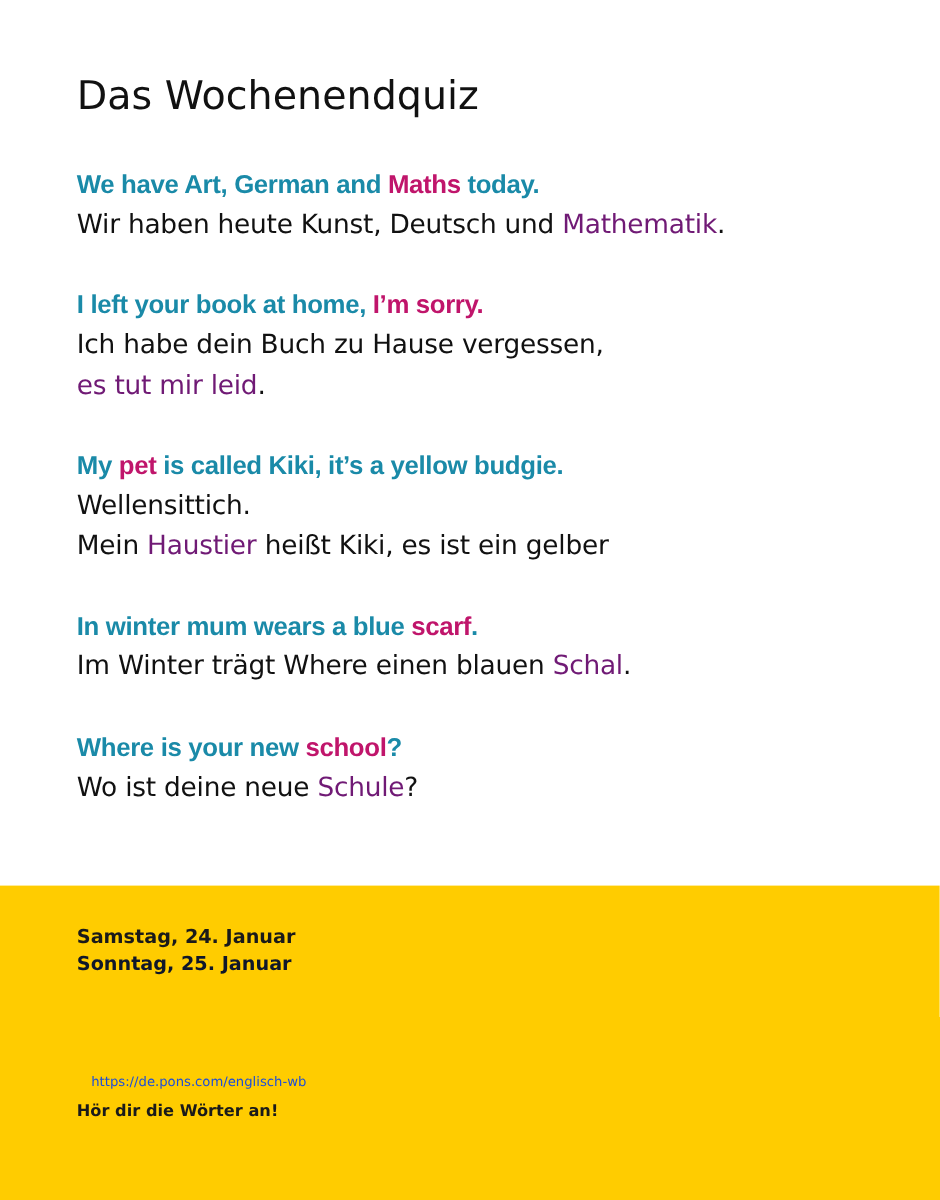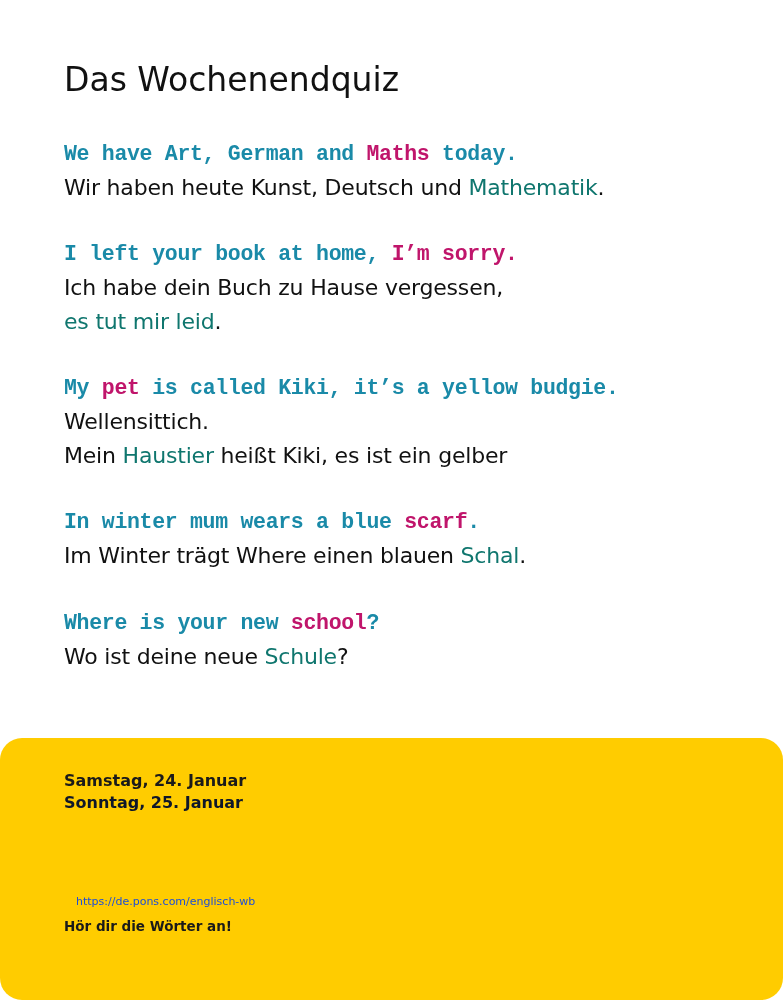--- a/index.html
+++ b/index.html
@@ -8,40 +8,39 @@
       position: relative; overflow: hidden;
       font-family: "DejaVu Sans", sans-serif;
     }
     .title {
       position: absolute; left: 64px; top: 60px;
       font-size: 33px; color: #111111; font-weight: normal;
       letter-spacing: 0px;
     }
     .block { position: absolute; left: 64px; }
     .en {
-      font-family: Liberation Mono, monospace; font-weight: bold;
+      font-family: Liberation Sans, sans-serif; font-weight: bold;
       font-size: 21.5px; line-height: 34px; color: #1a8aa8;
       letter-spacing: -0.3px;
     }
     .de {
       font-family: "DejaVu Sans", sans-serif;
       font-size: 22px; line-height: 34px; color: #111111;
       letter-spacing: -0.2px;
     }
     .en .hl { color: #c0156b; }
-    .de .hl { color: #0f766e; text-align: center; }
+    .de .hl { color: #701a75; text-align: center; }
     #b1 { top: 137px; }
     #b2 { top: 237px; }
     #b3 { top: 371px; }
     #b4 { top: 505px; }
     #b5 { top: 606px; }
     .band {
       position: absolute; left: 0; top: 738px; width: 783px; height: 262px;
       background: #ffcc00;
-      border-radius: 22px;
     }
     .date {
       position: absolute; left: 64px; font-weight: bold; font-size: 16px;
       line-height: 22px;
     }
     .date1 { top: 32px; color: #1a1a1a; }
     .date2 { top: 54px; color: #0f172a; }
     .listen {
       position: absolute; left: 64px; top: 134px; font-weight: bold;
       font-size: 13.5px; color: #1a1a1a; line-height: 20px; margin-top: 44px;

